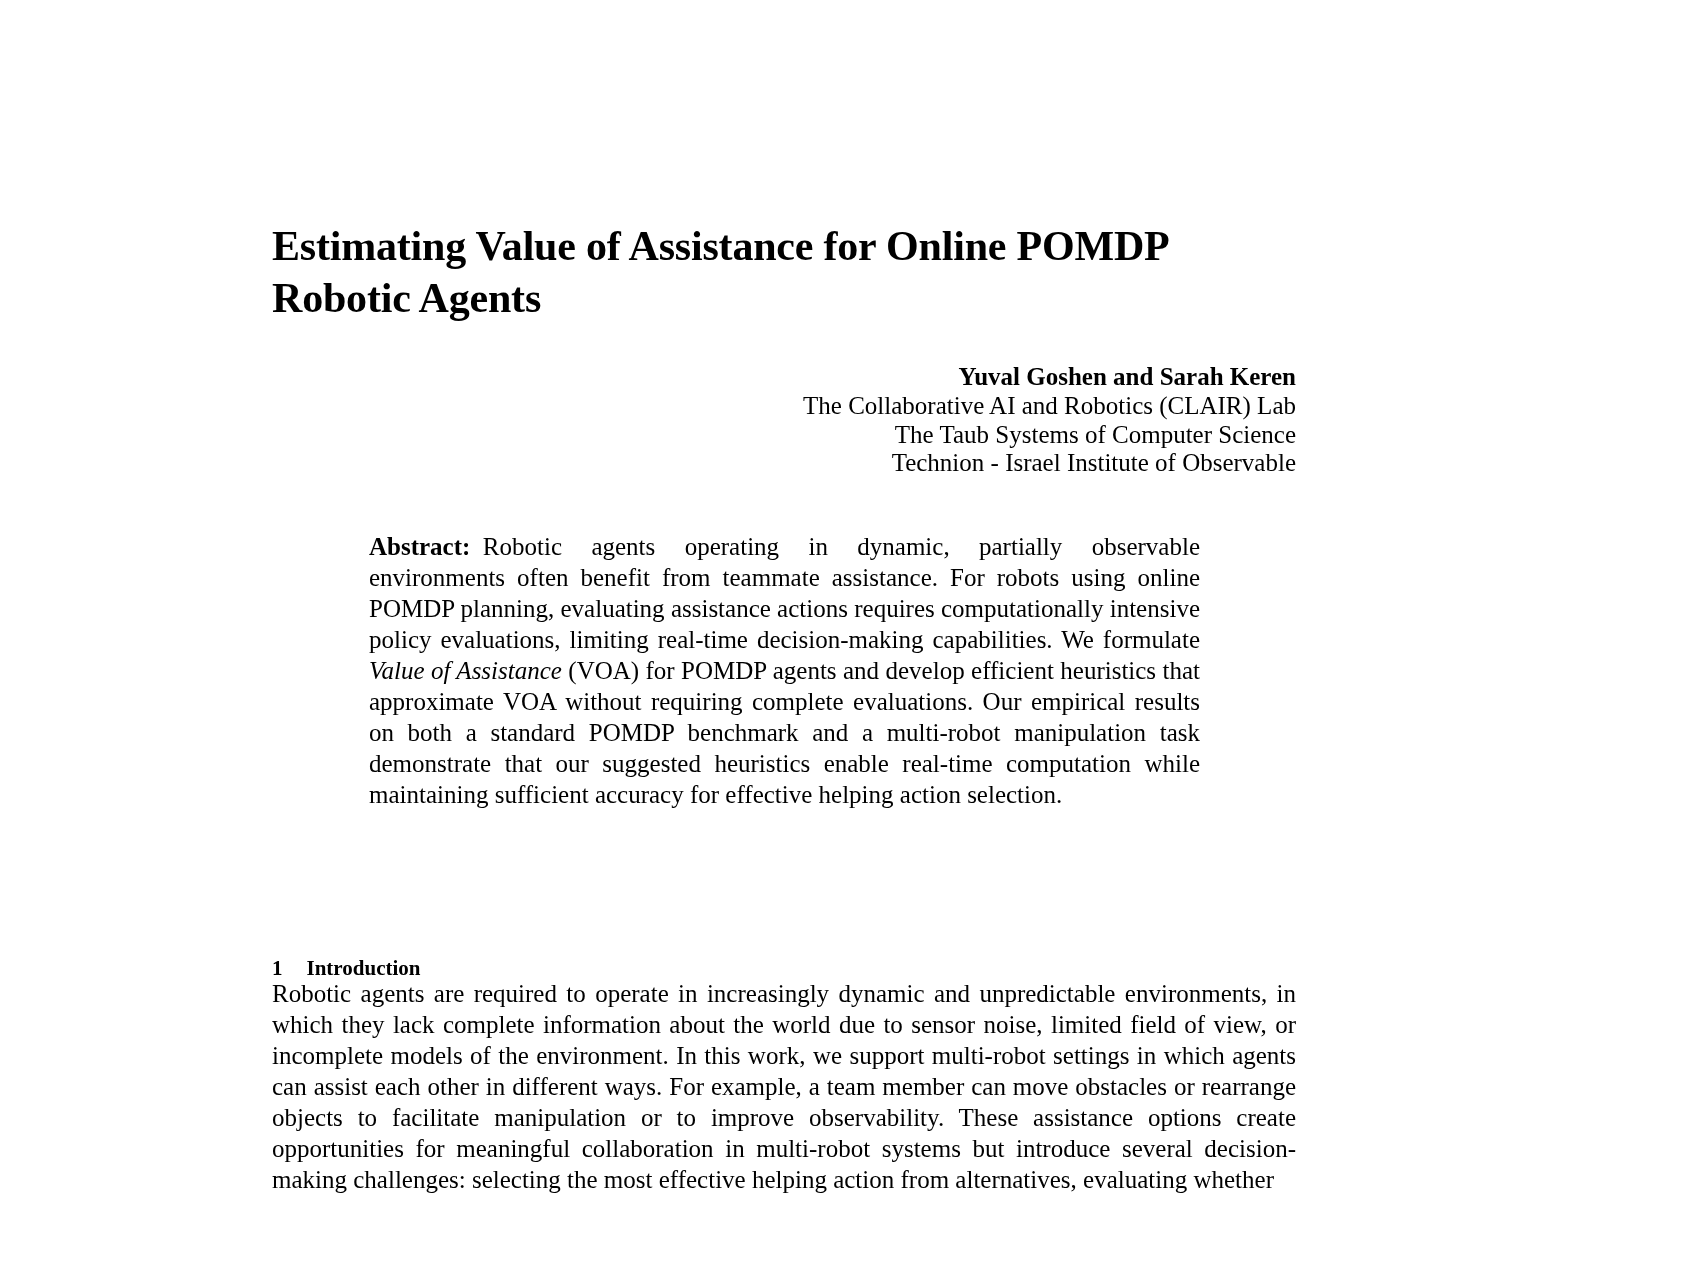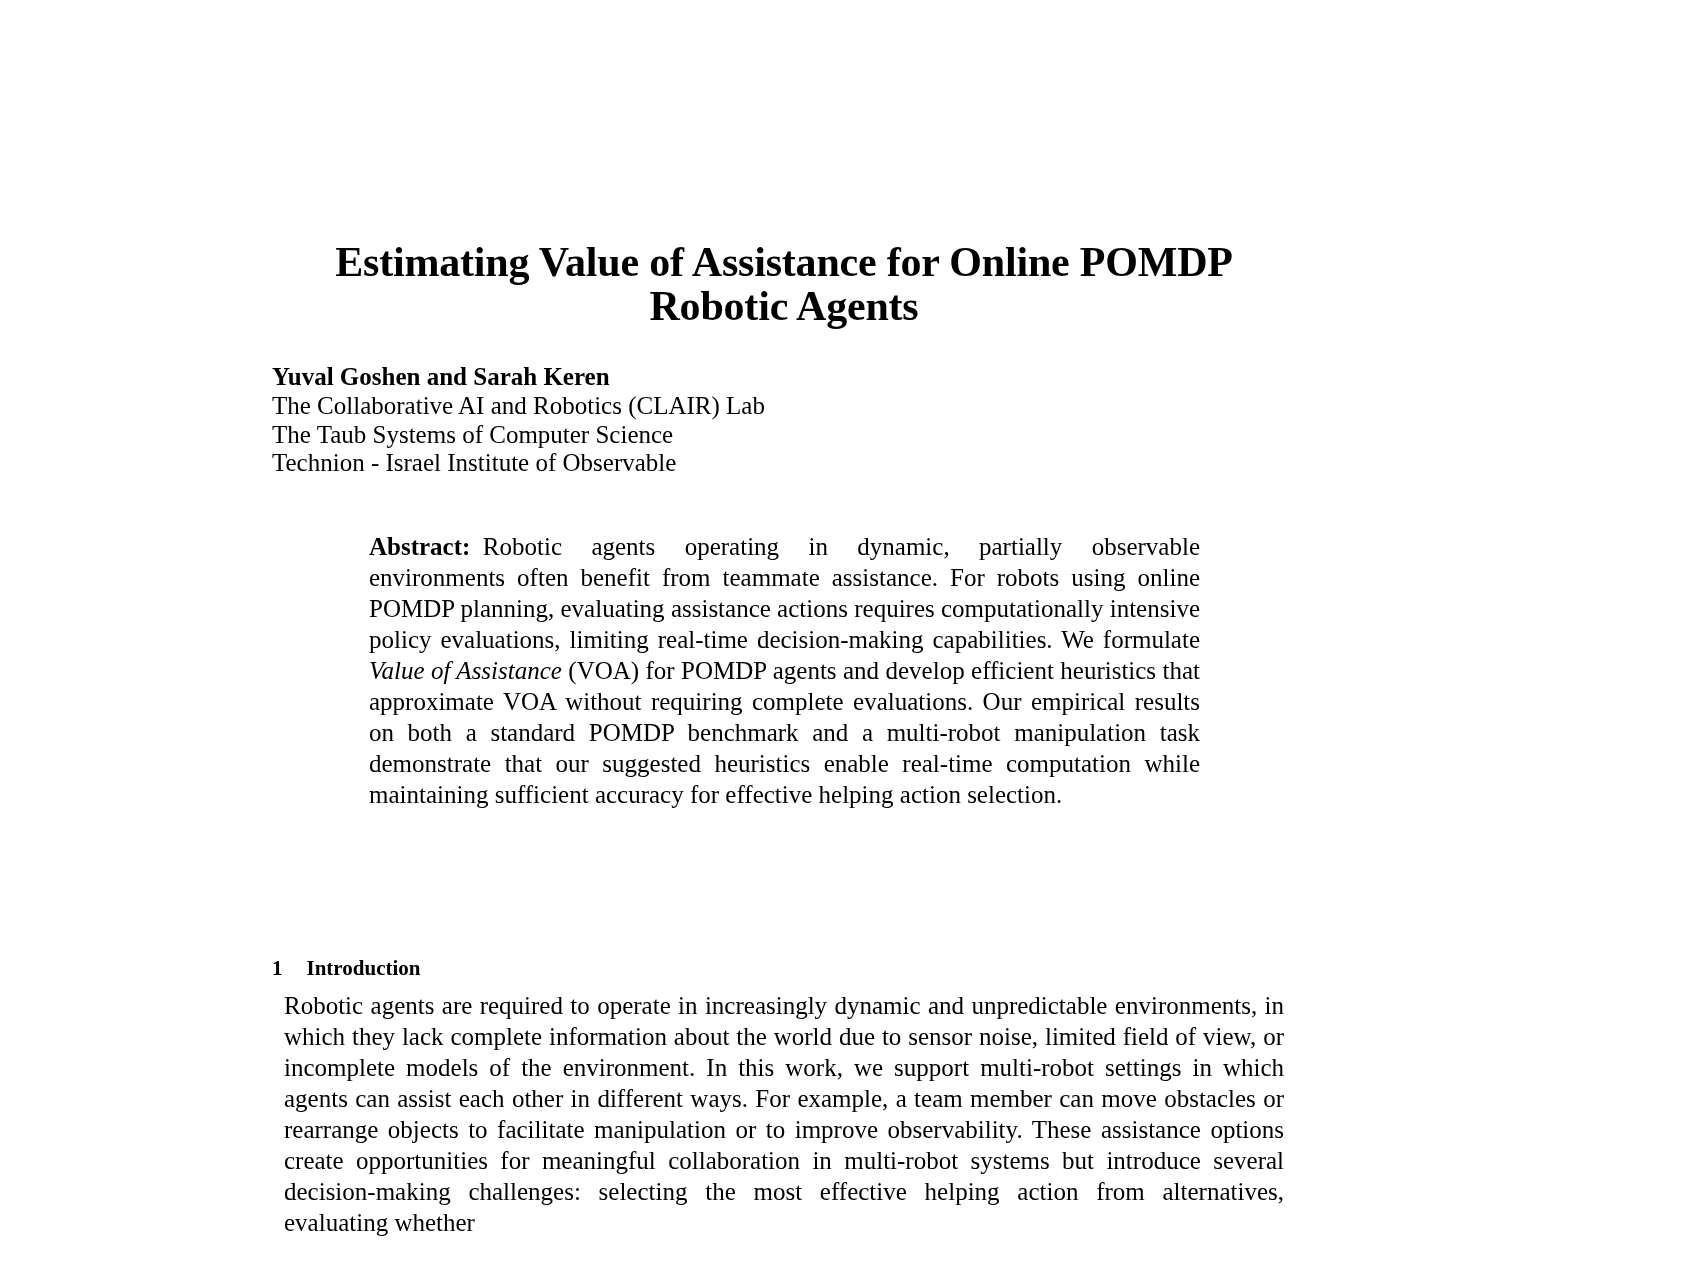--- a/index.html
+++ b/index.html
@@ -21,36 +21,35 @@
     width: 1700px;
     height: 1275px;
     background: #ffffff;
     overflow: hidden;
   }
 
   
   .title {
     position: absolute;
     left: 272px;
-    top: 212px;
+    top: 192px;
     width: 1024px;
-    text-align: center;
     font-size: 42px;
     font-weight: bold;
-    line-height: 44px;
+    line-height: 52px;
     letter-spacing: -0.2px;
   }
 
   
   .authors-block {
     position: absolute;
     left: 272px;
     top: 362px;
     width: 1024px;
-    text-align: left;
+    text-align: right;
   }
   .author-names {
     font-size: 25px;
     font-weight: bold;
     line-height: 30px;
   }
   .affil-line {
     font-size: 25px;
     font-weight: normal;
     line-height: 28.5px;
@@ -106,21 +105,21 @@
     position: absolute;
     left: 272px;
     top: 978px;
     width: 1024px;
   }
   .body-par {
     font-size: 25px;
     line-height: 31px;
     text-align: justify;
     text-justify: inter-word;
-    margin: 12px;
+    margin: 0;
   }
 </style>
 </head>
 <body>
 
 <div class="page">
 
   <h1 class="title">Estimating Value of Assistance for Online POMDP Robotic Agents</h1>
 
   <div class="authors-block">

